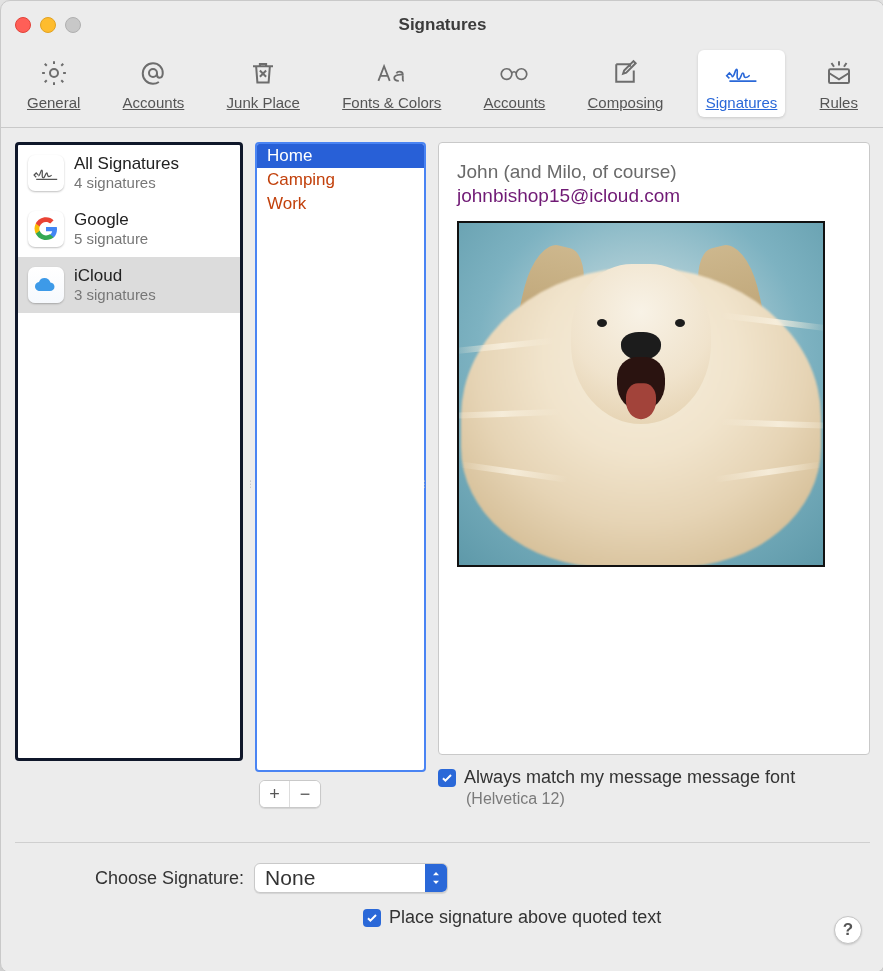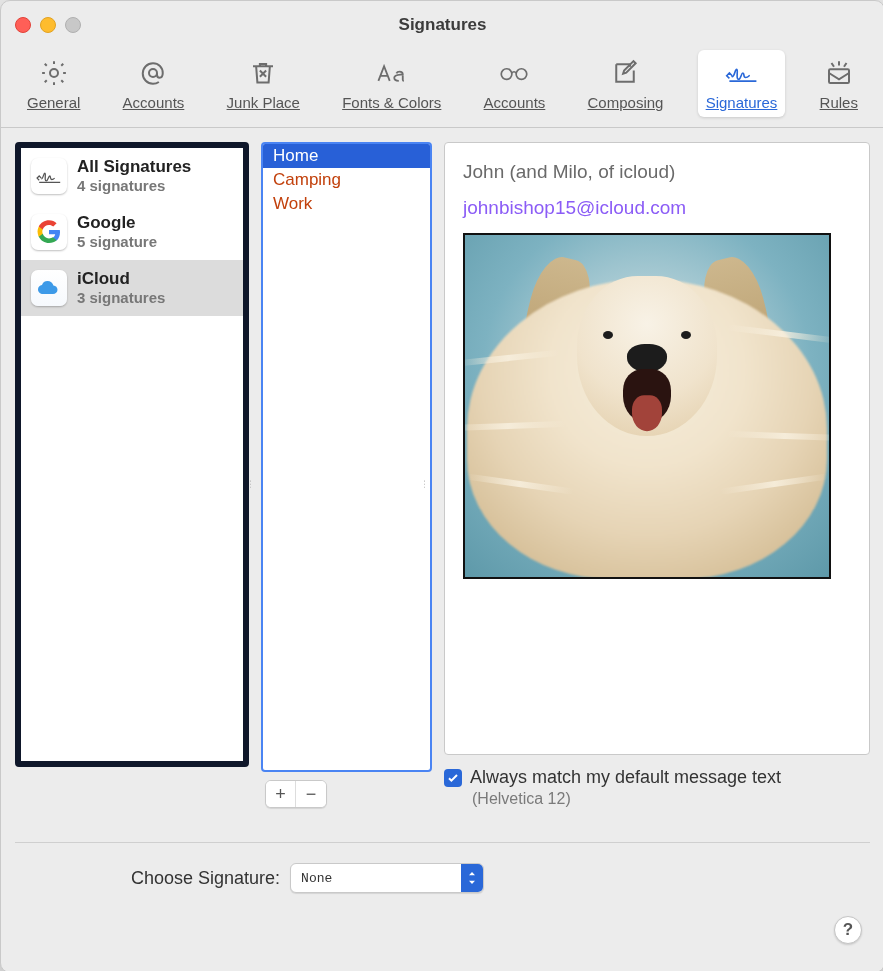--- a/index.html
+++ b/index.html
@@ -11,48 +11,48 @@
   .tl.yellow{background:#febc2e;border:0.5px solid #e2a221;}
   .tl.green{background:#c8c8c8;border:0.5px solid #b0b0b0;}
   .win-title{width:100%;text-align:center;font-size:17px;font-weight:600;color:#3c3c3c;}
   .toolbar{display:flex;padding:0 18px 10px 18px;justify-content:space-between;border-bottom:1px solid #c9c9c9;}
   .tb-item{display:flex;flex-direction:column;align-items:center;justify-content:flex-end;cursor:default;padding:6px 8px;border-radius:6px;color:#555;}
   .tb-item.active{background:#fff;box-shadow:0 1px 3px rgba(0,0,0,0.15);}
   .tb-item .ico{width:36px;height:34px;display:flex;align-items:center;justify-content:center;}
   .tb-item span{font-size:15px;margin-top:4px;text-decoration:underline;}
   svg{display:block;}
   .body3{display:flex;padding:14px;gap:12px;}
-  .col1{width:222px;height:613px;background:#fff;border:6px solid #0f172a;border-radius:4px;overflow:hidden;font-weight:bold;}
+  .col1{width:222px;height:613px;background:#fff;border:3px solid #0f172a;border-radius:4px;overflow:hidden;}
   .acct{display:flex;align-items:center;gap:10px;padding:8px 10px;cursor:default;}
   .acct.sel{background:#dcdcdc;}
   .acct .aicon{width:36px;height:36px;border-radius:7px;box-shadow:0 1px 2px rgba(0,0,0,0.25);display:flex;align-items:center;justify-content:center;background:#fff;}
   .acct .lbls{display:flex;flex-direction:column;line-height:1.25;}
   .acct .name{font-size:17px;color:#222;}
   .acct .sub{font-size:15px;color:#777;}
   .col2wrap{width:171px;display:flex;flex-direction:column;}
   .col2{flex:1;height:613px;background:#fff;border:2.5px solid #4a84f3;border-radius:4px;overflow:hidden;}
   .sig-row{padding:2px 10px;font-size:17px;color:#c2410c;cursor:default;}
   .sig-row.sel{background:#2860d7;color:#fff;}
   .pm{display:flex;margin-top:8px;border:1px solid #c9c9c9;border-radius:6px;overflow:hidden;width:60px;background:#fff;box-shadow:0 1px 1px rgba(0,0,0,0.1);margin-left:4px;}
   .pm button{appearance:none;border:none;background:#fff;width:30px;height:26px;font-size:18px;color:#555;cursor:default;display:flex;align-items:center;justify-content:center;}
   .pm button:first-child{border-right:1px solid #ddd;}
   .col3wrap{flex:1;display:flex;flex-direction:column;}
   .col3{height:613px;background:#fff;border:1px solid #c9c9c9;border-radius:4px;padding:18px 18px;font-size:19px;box-sizing:border-box;}
   .from-name{color:#6a6a6a;}
-  .from-email{color:#8b5cf6;margin-top:14px;}
+  .from-email{color:#701a75;margin-top:2px;}
   .dogimg{margin-top:14px;width:364px;height:342px;border:2px solid #111;background:#6aa8b8;position:relative;overflow:hidden;}
   .matchrow{display:flex;align-items:center;margin-top:12px;gap:8px;font-size:18px;color:#333;}
   .fonthint{color:#7a7a7a;font-size:16px;margin-left:28px;margin-top:2px;}
   .chk{width:18px;height:18px;background:#2a68d8;border-radius:4px;display:flex;align-items:center;justify-content:center;}
   .chk svg{stroke:#fff;}
   .divider{border-top:1px solid #cfcfcf;margin:20px 14px 0 14px;}
   .footer{padding:20px 22px;}
-  .chooser{display:flex;align-items:center;gap:10px;font-size:18px;color:#333;margin-left:108px;}
+  .chooser{display:flex;align-items:center;gap:10px;font-size:18px;color:#333;margin-left:72px;}
   .popup{display:flex;align-items:center;background:#fff;border:1px solid #c9c9c9;border-radius:6px;height:28px;box-shadow:0 1px 1px rgba(0,0,0,0.1);overflow:hidden;}
-  .popup .val{padding:0 10px;min-width:150px;font-size:13px;font-family:Liberation Mono, monospace;}
+  .popup .val{padding:0 10px;min-width:150px;font-size:21px;}
   .popup .arrows{width:22px;height:100%;background:#2a68d8;display:flex;flex-direction:column;align-items:center;justify-content:center;}
   .place{display:flex;align-items:center;gap:8px;font-size:18px;color:#333;margin-left:340px;margin-top:14px;}
   .help{position:absolute;right:22px;bottom:28px;width:26px;height:26px;border-radius:50%;background:#fff;border:1px solid #c5c5c5;box-shadow:0 1px 2px rgba(0,0,0,0.15);display:flex;align-items:center;justify-content:center;color:#555;font-size:17px;font-weight:600;cursor:default;}
   .resize-dots{position:absolute;left:245px;top:478px;color:#b8b8b8;font-size:9px;letter-spacing:-1px;}
   .resize-dots2{position:absolute;left:419px;top:478px;color:#b8b8b8;font-size:9px;letter-spacing:-1px;}
   
   .dog-bg{position:absolute;inset:0;background:radial-gradient(circle at 50% 40%,#dfe9ea 0,#7db2c1 60%,#5e99a9 100%);}
   .dog-fur{position:absolute;left:50%;top:55%;width:360px;height:300px;transform:translate(-50%,-48%);border-radius:50% 50% 40% 40%;background:radial-gradient(circle at 50% 30%,#f6eedd 0,#f1e4cc 35%,#e6d4b5 60%,#d4bd95 85%);filter:blur(1px);} 
   .dog-head{position:absolute;left:50%;top:40%;width:140px;height:160px;transform:translate(-50%,-60%);background:radial-gradient(circle at 50% 30%,#f8f2e6 0,#f0e3cc 55%,#e5d2b1 90%);border-radius:48% 48% 55% 55%;}
   .dog-ear{position:absolute;width:58px;height:120px;top:22px;background:linear-gradient(#cdb78d,#b89d6d);border-radius:40% 40% 50% 50%;}
@@ -204,21 +204,21 @@
         <div class="sig-row">Work</div>
       </div>
       <div class="pm">
         <button>+</button>
         <button>−</button>
       </div>
     </div>
 
     <div class="col3wrap">
       <div class="col3">
-        <div class="from-name">John (and Milo, of icloud)</div>
+        <div class="from-name">John (and Milo, of course)</div>
         <div class="from-email">johnbishop15@icloud.com</div>
         <div class="dogimg">
           <div class="dog-bg"></div>
           <div class="dog-ear l"></div>
             <div class="dog-ear r"></div>
           <div class="dog-fur"></div>
           <div class="streak" style="top:35%;left:-2%;width:28%;transform:rotate(-6deg);"></div>
           <div class="streak" style="top:28%;left:72%;width:30%;transform:rotate(7deg);"></div>
           <div class="streak" style="top:55%;left:-4%;width:32%;transform:rotate(-2deg);"></div>
           <div class="streak" style="top:58%;left:72%;width:32%;transform:rotate(2deg);"></div>
@@ -231,21 +231,21 @@
           <div class="dog-mouth"></div>
           <div class="dog-tongue"></div>
         </div>
       </div>
       <div class="matchrow">
         <div class="chk">
           <svg width="12" height="12" viewBox="0 0 12 12" fill="none" stroke-width="2">
               <path d="M2 6.2l2.4 2.4L10 3"></path>
             </svg>
         </div>
-        <span>Always match my default message text</span>
+        <span>Always match my message message font</span>
       </div>
       <div class="fonthint">(Helvetica 12)</div>
     </div>
   </div>
 
   <div class="resize-dots">⋮</div>
   <div class="resize-dots2">⋮</div>
 
   <div class="divider"></div>
 
@@ -254,16 +254,24 @@
       <span>Choose Signature:</span>
       <div class="popup">
         <div class="val">None</div>
         <div class="arrows">
           <svg width="10" height="14" viewBox="0 0 10 14" fill="#fff">
               <path d="M5 1L2 4.2h6zM5 13l3-3.2H2z"></path>
             </svg>
         </div>
       </div>
     </div>
+    <div class="place">
+      <div class="chk">
+        <svg width="12" height="12" viewBox="0 0 12 12" fill="none" stroke-width="2">
+            <path d="M2 6.2l2.4 2.4L10 3"></path>
+          </svg>
+      </div>
+      <span>Place signature above quoted text</span>
+    </div>
   </div>
 
   <div class="help">?</div>
 </div>
 
 </body></html>

